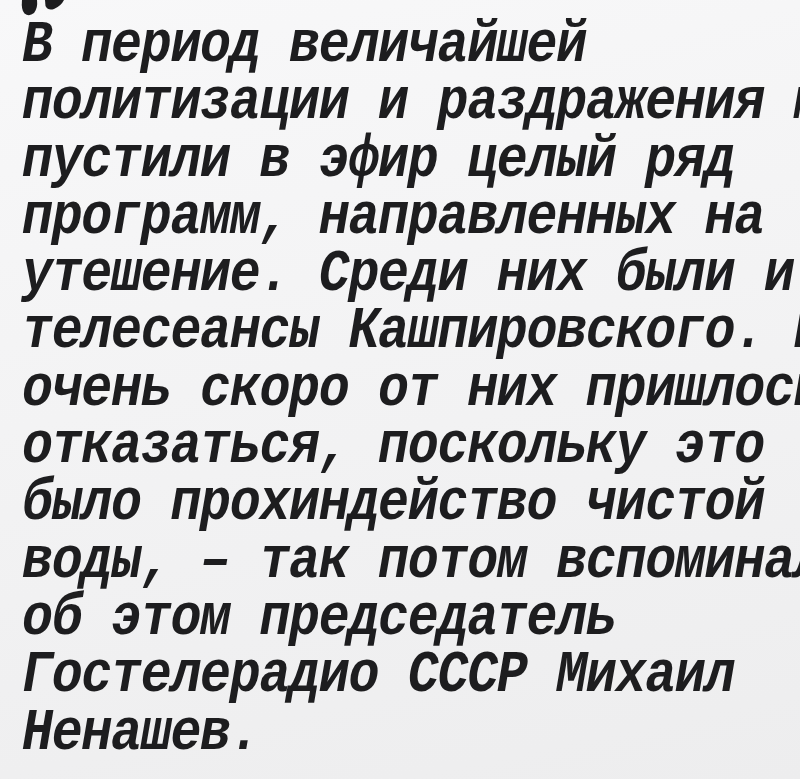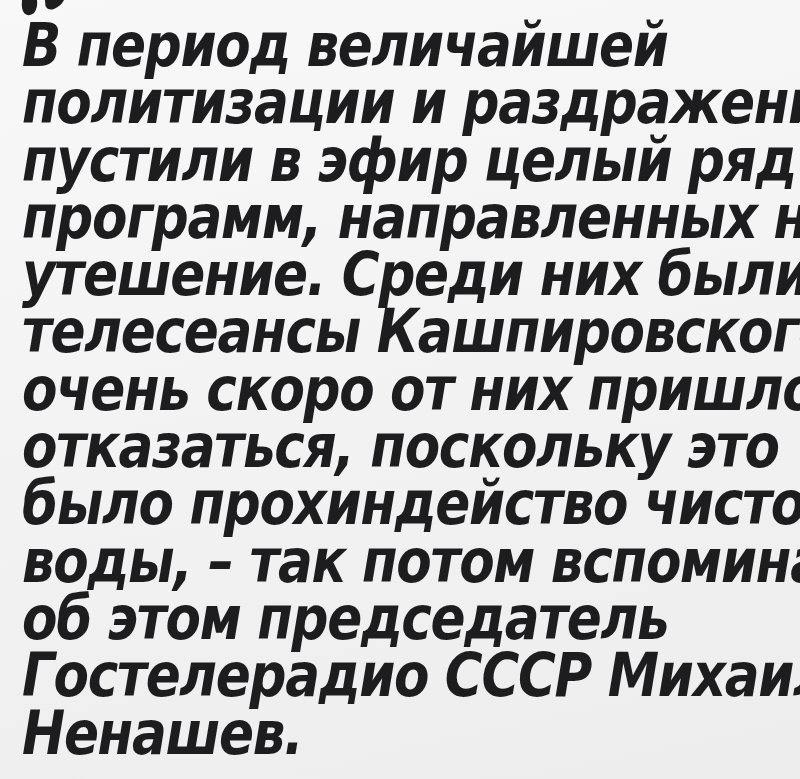--- a/index.html
+++ b/index.html
@@ -15,20 +15,21 @@
     font-family: "DejaVu Sans", "Liberation Sans", sans-serif;
   }
   .quote-block {
     position: absolute;
     top: 0;
     left: 0;
     width: 800px;
     height: 618px;
     padding: 17px 0 0 22px;
     box-sizing: border-box;
+    font-family: Liberation Mono, monospace;
   }
   .quote-line {
     font-style: italic;
     font-weight: bold;
     font-size: 60px;
     line-height: 57.3px;
     letter-spacing: -1.5px;
     white-space: nowrap;
     transform: scaleX(0.86);
     transform-origin: 0 50%;

